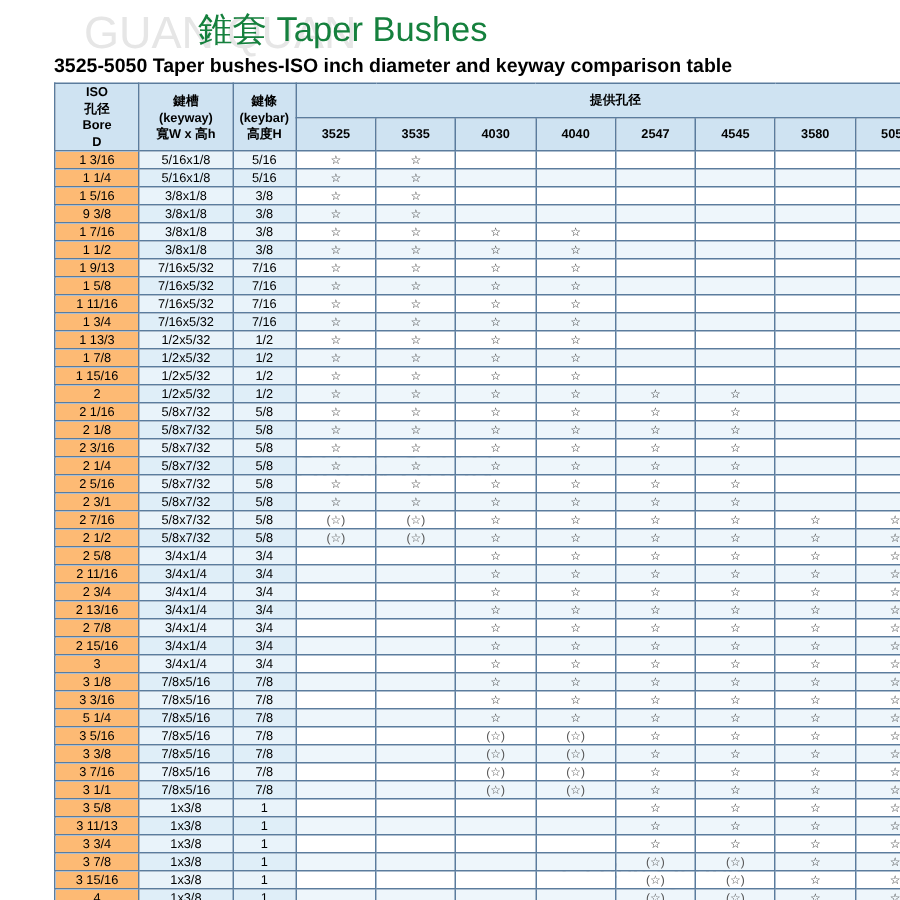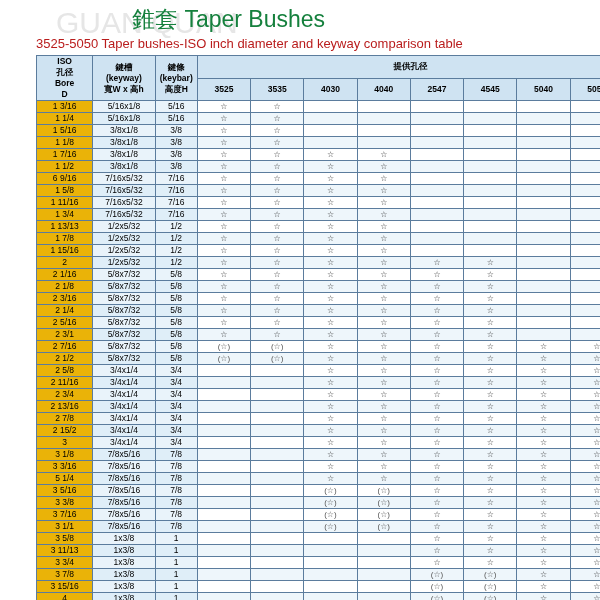--- a/index.html
+++ b/index.html
@@ -22,21 +22,21 @@
   .wm2{left:196px;top:300px;font-size:22px;}
   .wm3{left:374px;top:572px;font-size:20px;}
 
   .page{position:relative;z-index:2;padding:4px 6px 0 6px;}
 
   .title{
     font-size:23px;font-weight:normal;color:#15803d;
     margin:0 0 1px 126px;letter-spacing:0px;
   }
   .subtitle{
-    font-size:13px;color:#b91c1c;margin:0 0 4px 30px;font-weight:normal;
+    font-size:13px;color:#000000;margin:0 0 4px 30px;font-weight:bold;
   }
 
   table.main{
     border-collapse:collapse;
     width:588px;
     margin-left:30px;
     table-layout:fixed;
   }
   table.main td, table.main th{
     border:1px solid #5b7c9d;
@@ -50,21 +50,21 @@
     overflow:hidden;
     white-space:nowrap;
   }
   thead th{
     background:#cfe3f2;
     font-weight:bold;
     font-size:8.5px;
     line-height:11px;
   }
   thead th.tall{height:34px;}
-  td.bore{background:#eab308;text-align:left;padding-left:3px;font-size:8.5px;}
+  td.bore{background:#fdba74;text-align:left;padding-left:3px;font-size:8.5px;}
   td.key{background:#e9f3fa;text-align:left;padding-left:4px;margin-top:21px;}
   td.keyh{background:#e9f3fa;text-align:left;padding-left:4px;}
   td.cell{background:#ffffff;}
   tr.alt td.cell{background:#eef6fb;}
   tr.alt td.key,tr.alt td.keyh{background:#dfeef8;}
   .star{color:#2a2a2a;font-size:8px;}
   .pstar{color:#555;font-size:8px;}
 </style>
 </head>
 <body>
@@ -111,21 +111,21 @@
         </th>
         <th colspan="8">提供孔径</th>
       </tr>
       <tr id="size-header-row">
           <th>3525</th>
           <th>3535</th>
           <th>4030</th>
           <th>4040</th>
           <th>2547</th>
           <th>4545</th>
-          <th>5040</th>
+          <th>3580</th>
           <th>5050</th>
         </tr>
     </thead>
     <tbody id="tbody">
         <tr>
           <td class="bore">1  3/16</td>
           <td class="key">5/16x1/8</td>
           <td class="keyh">5/16</td>
           <td class="cell"><span class="star">☆</span></td>
           <td class="cell"><span class="star">☆</span></td>
@@ -156,21 +156,21 @@
           <td class="cell"><span class="star">☆</span></td>
           <td class="cell"><span class="star">☆</span></td>
           <td class="cell"></td>
           <td class="cell"></td>
           <td class="cell"></td>
           <td class="cell"></td>
           <td class="cell"></td>
           <td class="cell"></td>
         </tr>
         <tr class="alt">
-          <td class="bore">1  1/8</td>
+          <td class="bore">9  3/8</td>
           <td class="key">3/8x1/8</td>
           <td class="keyh">3/8</td>
           <td class="cell"><span class="star">☆</span></td>
           <td class="cell"><span class="star">☆</span></td>
           <td class="cell"></td>
           <td class="cell"></td>
           <td class="cell"></td>
           <td class="cell"></td>
           <td class="cell"></td>
           <td class="cell"></td>
@@ -195,21 +195,21 @@
           <td class="cell"><span class="star">☆</span></td>
           <td class="cell"><span class="star">☆</span></td>
           <td class="cell"><span class="star">☆</span></td>
           <td class="cell"><span class="star">☆</span></td>
           <td class="cell"></td>
           <td class="cell"></td>
           <td class="cell"></td>
           <td class="cell"></td>
         </tr>
         <tr>
-          <td class="bore">6  9/16</td>
+          <td class="bore">1  9/13</td>
           <td class="key">7/16x5/32</td>
           <td class="keyh">7/16</td>
           <td class="cell"><span class="star">☆</span></td>
           <td class="cell"><span class="star">☆</span></td>
           <td class="cell"><span class="star">☆</span></td>
           <td class="cell"><span class="star">☆</span></td>
           <td class="cell"></td>
           <td class="cell"></td>
           <td class="cell"></td>
           <td class="cell"></td>
@@ -247,21 +247,21 @@
           <td class="cell"><span class="star">☆</span></td>
           <td class="cell"><span class="star">☆</span></td>
           <td class="cell"><span class="star">☆</span></td>
           <td class="cell"><span class="star">☆</span></td>
           <td class="cell"></td>
           <td class="cell"></td>
           <td class="cell"></td>
           <td class="cell"></td>
         </tr>
         <tr>
-          <td class="bore">1 13/13</td>
+          <td class="bore">1 13/3</td>
           <td class="key">1/2x5/32</td>
           <td class="keyh">1/2</td>
           <td class="cell"><span class="star">☆</span></td>
           <td class="cell"><span class="star">☆</span></td>
           <td class="cell"><span class="star">☆</span></td>
           <td class="cell"><span class="star">☆</span></td>
           <td class="cell"></td>
           <td class="cell"></td>
           <td class="cell"></td>
           <td class="cell"></td>
@@ -468,21 +468,21 @@
           <td class="cell"></td>
           <td class="cell"></td>
           <td class="cell"><span class="star">☆</span></td>
           <td class="cell"><span class="star">☆</span></td>
           <td class="cell"><span class="star">☆</span></td>
           <td class="cell"><span class="star">☆</span></td>
           <td class="cell"><span class="star">☆</span></td>
           <td class="cell"><span class="star">☆</span></td>
         </tr>
         <tr class="alt">
-          <td class="bore">2 15/2</td>
+          <td class="bore">2 15/16</td>
           <td class="key">3/4x1/4</td>
           <td class="keyh">3/4</td>
           <td class="cell"></td>
           <td class="cell"></td>
           <td class="cell"><span class="star">☆</span></td>
           <td class="cell"><span class="star">☆</span></td>
           <td class="cell"><span class="star">☆</span></td>
           <td class="cell"><span class="star">☆</span></td>
           <td class="cell"><span class="star">☆</span></td>
           <td class="cell"><span class="star">☆</span></td>

